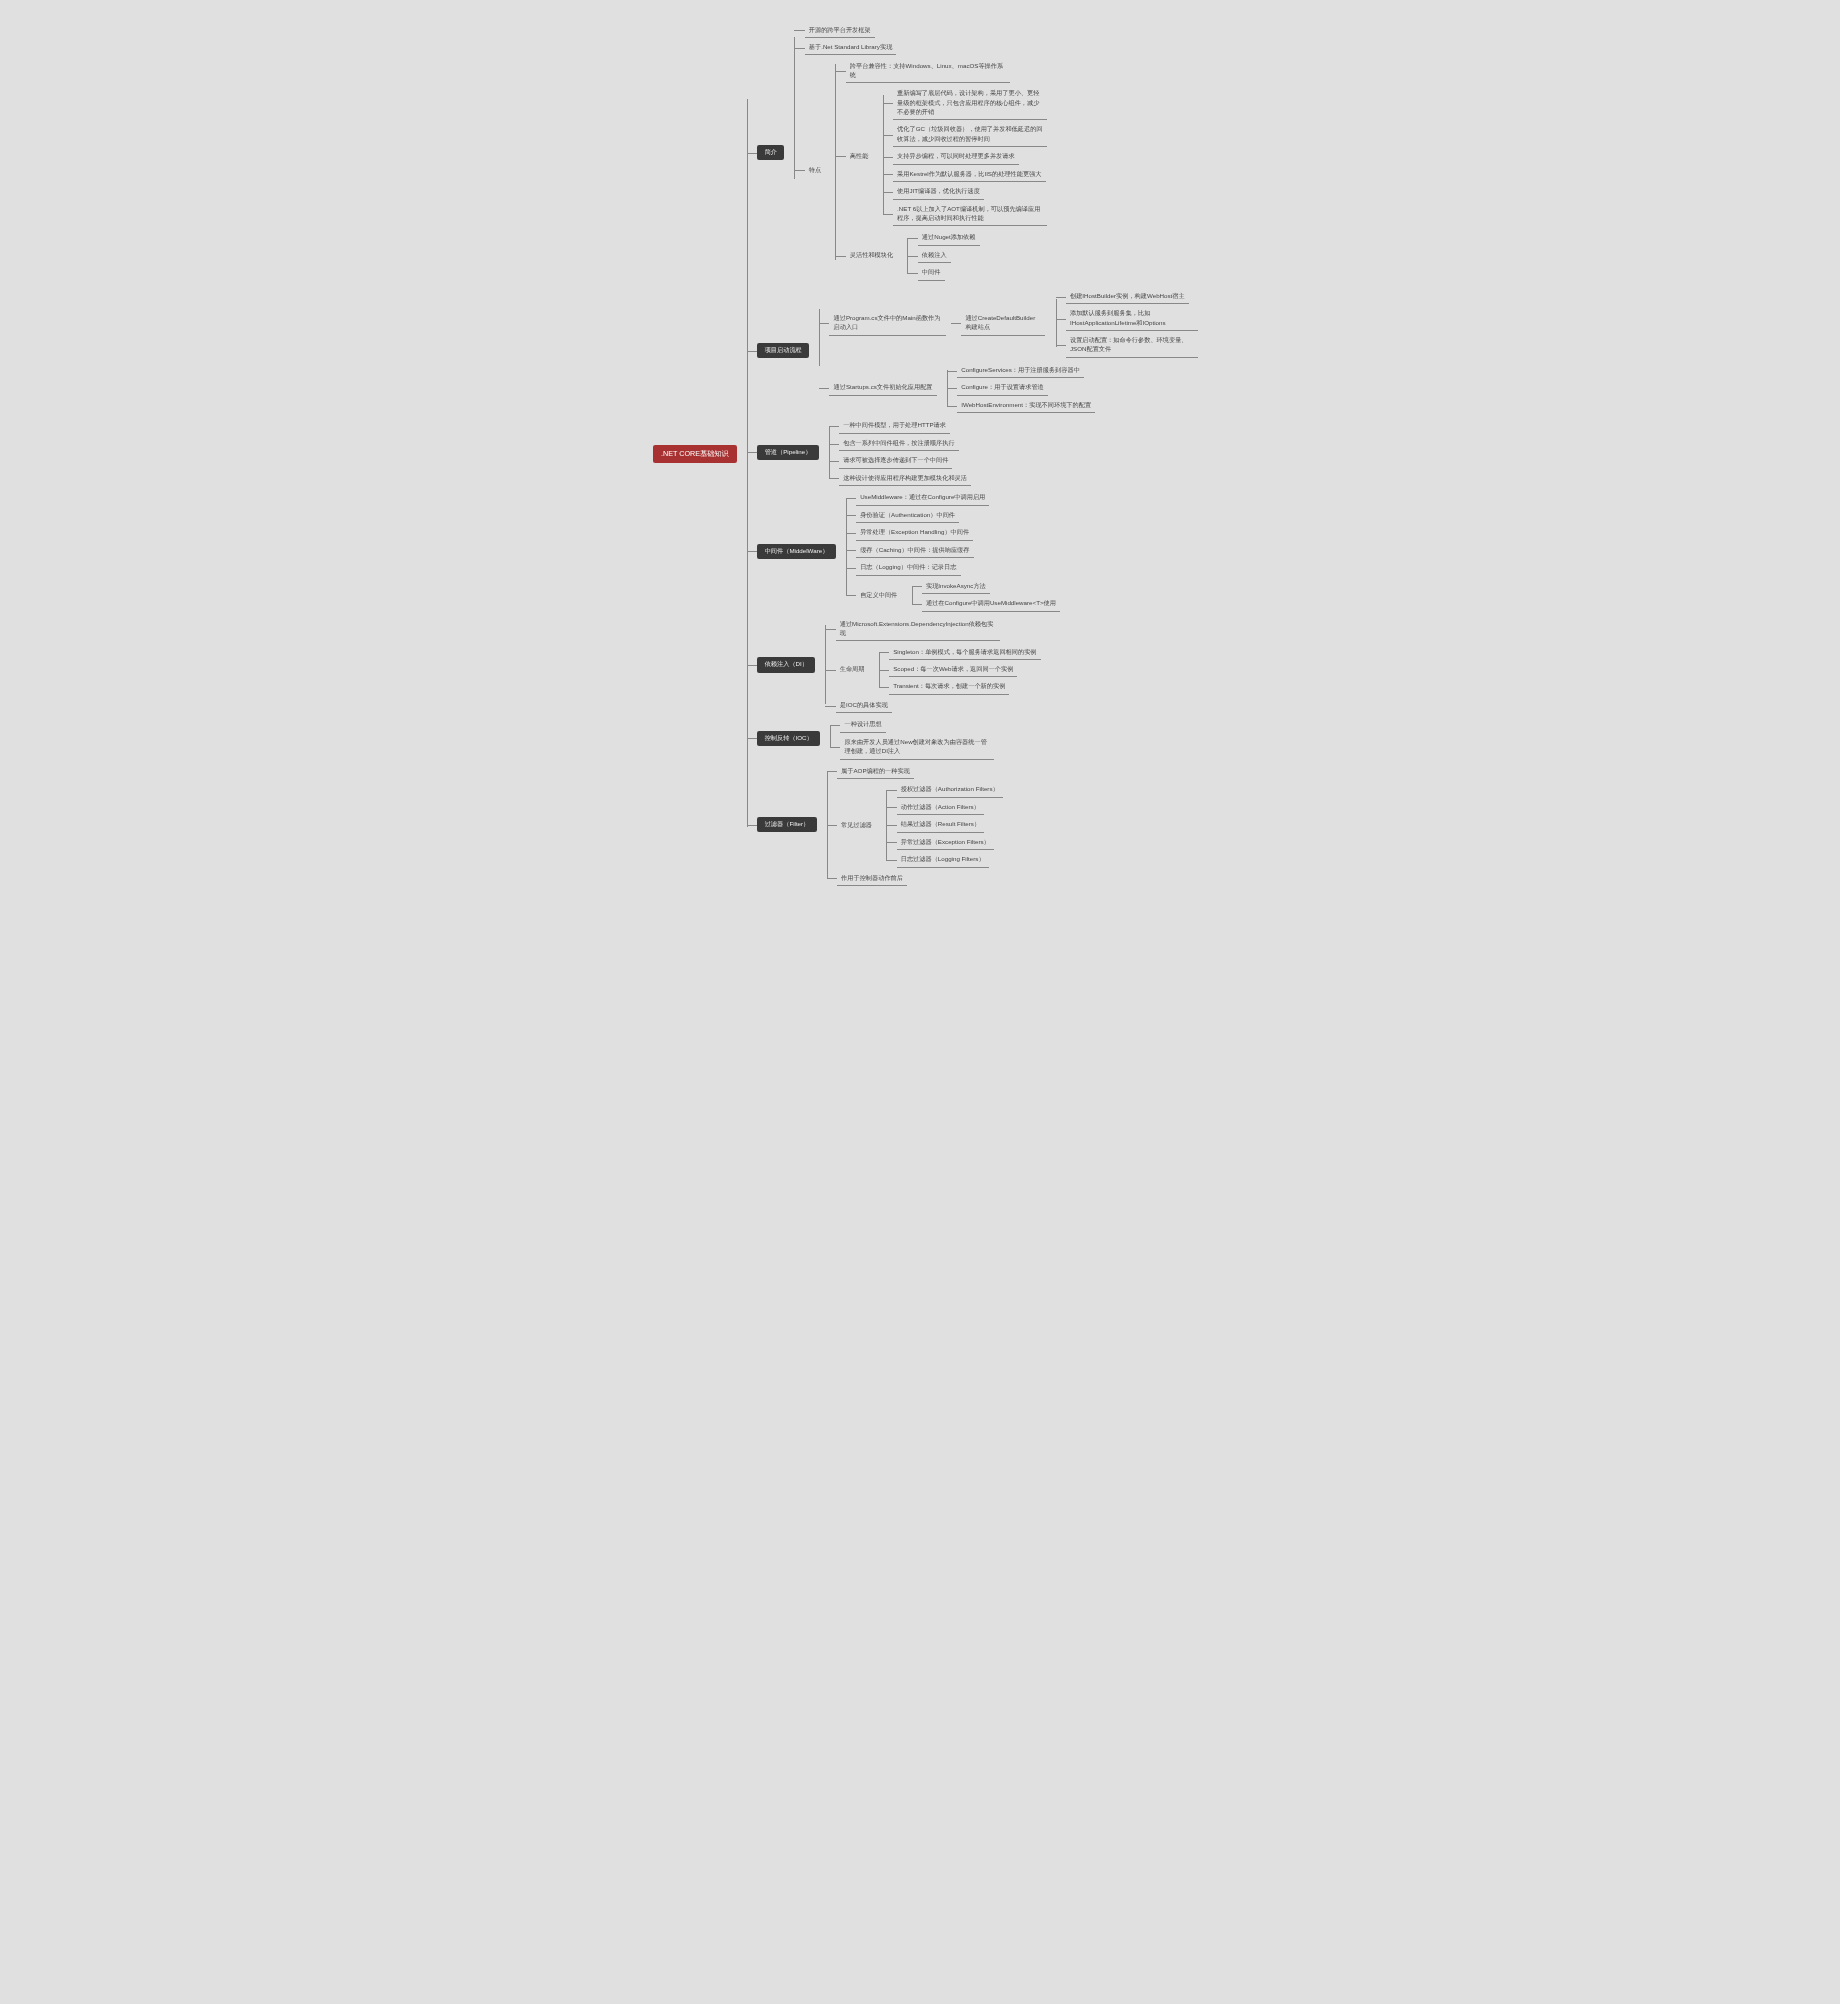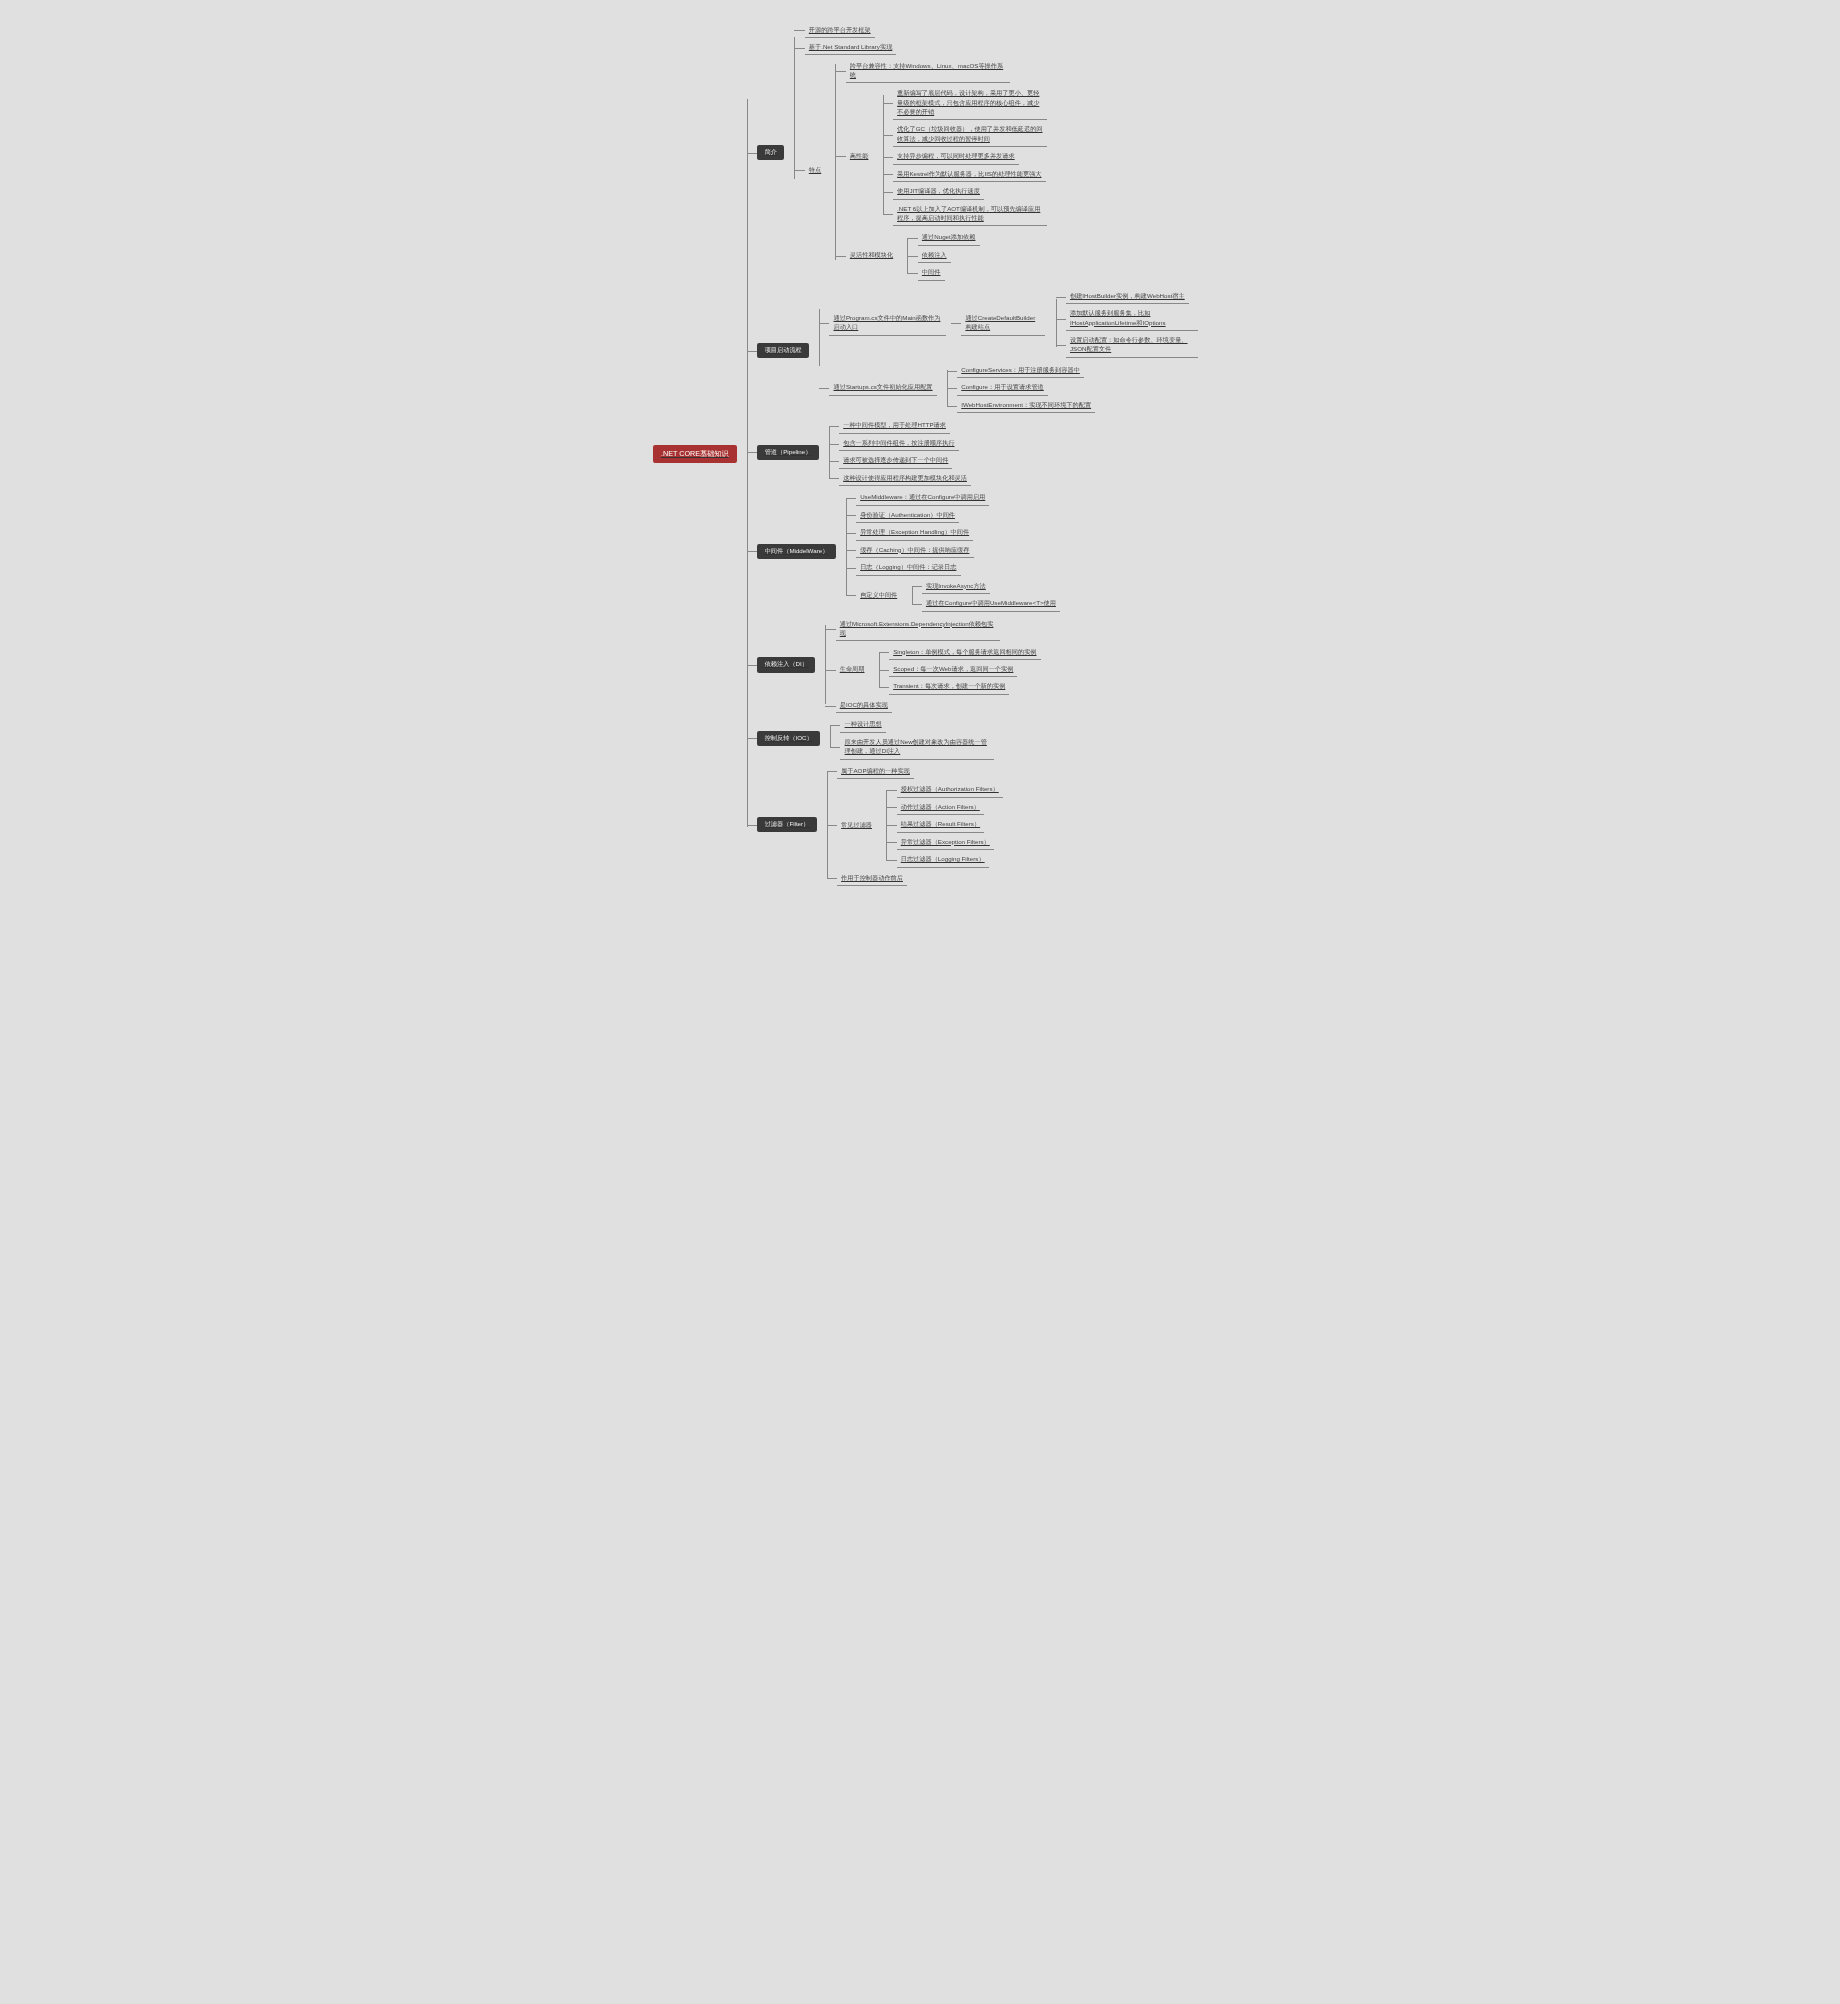--- a/index.html
+++ b/index.html
@@ -12,21 +12,20 @@
   }
   .canvas {
     position: relative;
     width: 555px;
     margin: 0 auto;
     padding: 20.5px 0 31px 0;
   }
   .mindmap {
     display: flex;
     align-items: center;
-    text-decoration: underline;
   }
   .root {
     background: #a83232;
     color: #fff;
     font-size: 7.2px;
     font-weight: 500;
     padding: 4.1px 8.2px;
     border-radius: 2.1px;
     white-space: nowrap;
     align-self: center;

